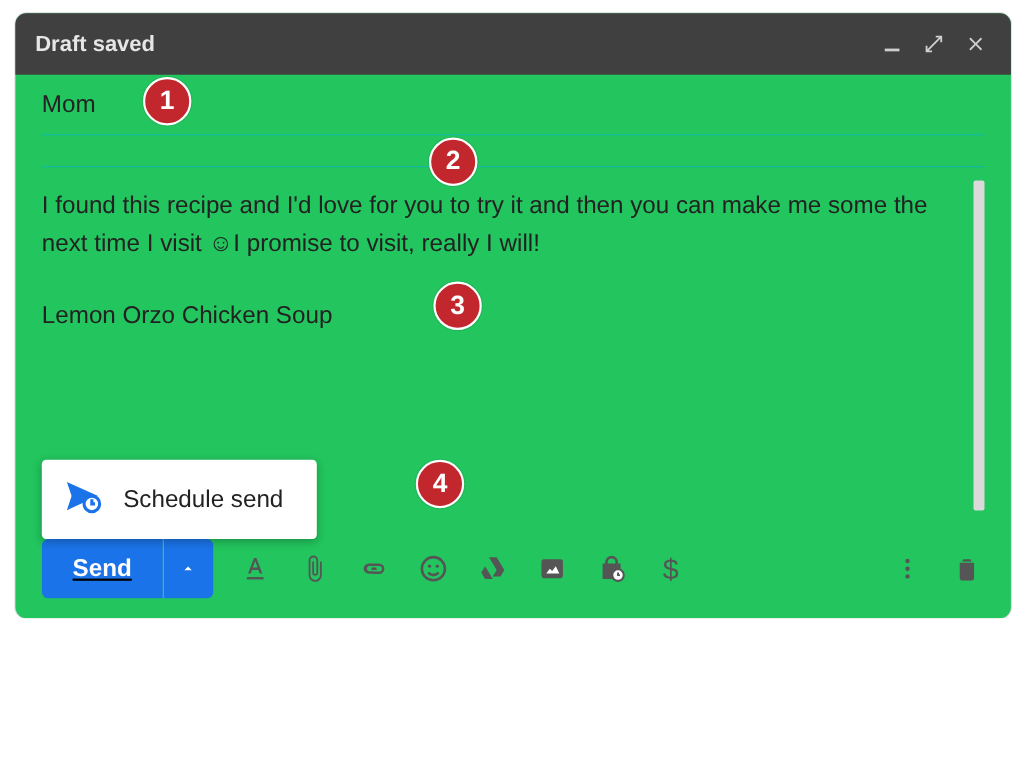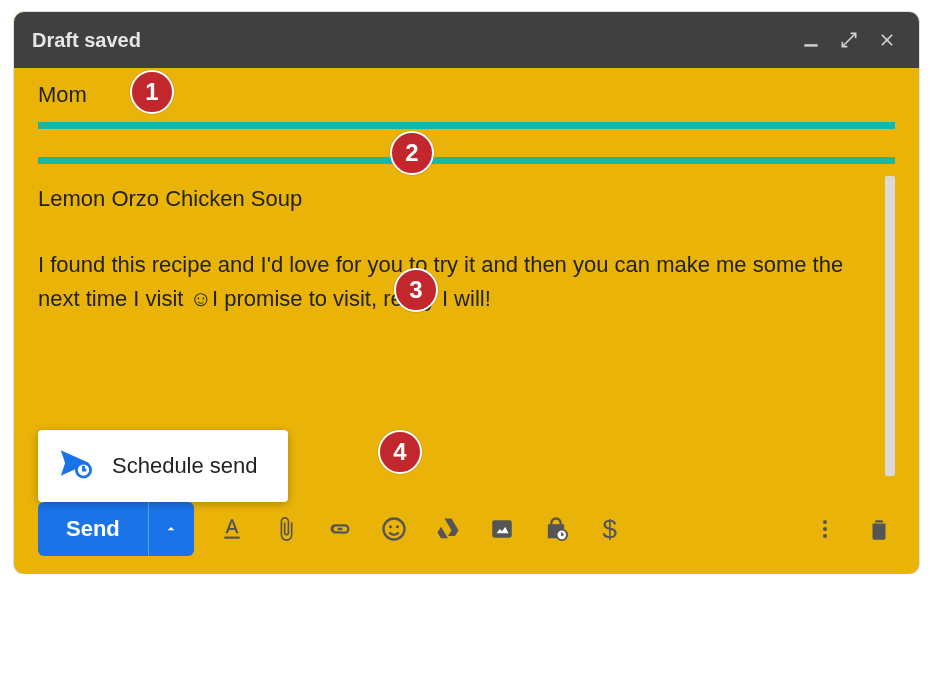--- a/index.html
+++ b/index.html
@@ -1,21 +1,21 @@
 <!DOCTYPE html>
 <html><head>
 <meta charset="utf-8">
 <style>
   * { box-sizing: border-box; }
   html,body{margin:0;padding:0;font-family:Arial,Helvetica,sans-serif;background:#fff;}
   .compose-dialog{
     position:relative;
     width:905px;
     margin:12px auto 0 auto;
-    background:#eab308;
+    background:#22c55e;
     border-radius:10px;
     overflow:visible;
     box-shadow:0 0 0 1px #e0e0e0;
   }
   .titlebar{
     background:#404040;
     color:#e6e6e6;
     font-weight:bold;
     font-size:20px;
     display:flex;
@@ -24,21 +24,21 @@
     border-radius:10px 10px 0 0;
   }
   .titlebar .title{flex:1;}
   .titlebar .win-icon{
     width:28px;height:28px;display:flex;align-items:center;justify-content:center;
     margin-left:10px;cursor:pointer;
   }
   .titlebar svg{fill:#cfcfcf;}
   .fields{padding:0 24px;}
   .field-row{
-    border-bottom:7px solid #14b8a6;
+    border-bottom:1px solid #14b8a6;
     padding:14px 0;
     font-size:22px;
     color:#222;
     position:relative;
   }
   .body-area{
     position:relative;
     padding:18px 24px 0 24px;
   }
   .body-text{
@@ -65,20 +65,21 @@
     align-items:center;
     gap:22px;
     padding:20px 24px 18px 24px;
     position:relative;
   }
   .send-group{
     display:flex;
     border-radius:6px;
     overflow:hidden;
     border:none;
+    text-decoration:underline;
   }
   .send-btn{
     background:#1a73e8;
     color:#fff;
     font-size:22px;
     font-weight:600;
     border:none;
     padding:14px 28px;
     cursor:pointer;
   }
@@ -160,22 +161,22 @@
       <span>Mom</span>
       <span class="badge" style="left:92px;top:2px;">1</span>
     </div>
     <div class="field-row">
       <span class="badge" style="left:352px;top:2px;">2</span>
     </div>
   </div>
 
   <div class="body-area">
     <div class="body-text">
+      <p>I found this recipe and I'd love for you to try it and then you can make me some the next time I visit ☺I promise to visit, really I will!</p>
       <p>Lemon Orzo Chicken Soup</p>
-      <p>I found this recipe and I'd love for you to try it and then you can make me some the next time I visit ☺I promise to visit, really I will!</p>
     </div>
     <div class="scrollbar"></div>
     <span class="badge" style="left:380px;top:104px;">3</span>
   </div>
 
   <div class="schedule-popup">
     <span>
       <svg width="34" height="34" viewBox="0 0 24 24">
           <path d="M2 3l20 9-20 9 3-9zM5 12h9"></path>
           <circle cx="18" cy="17" r="5" fill="#fff" stroke="#1a73e8" stroke-width="2"></circle>

